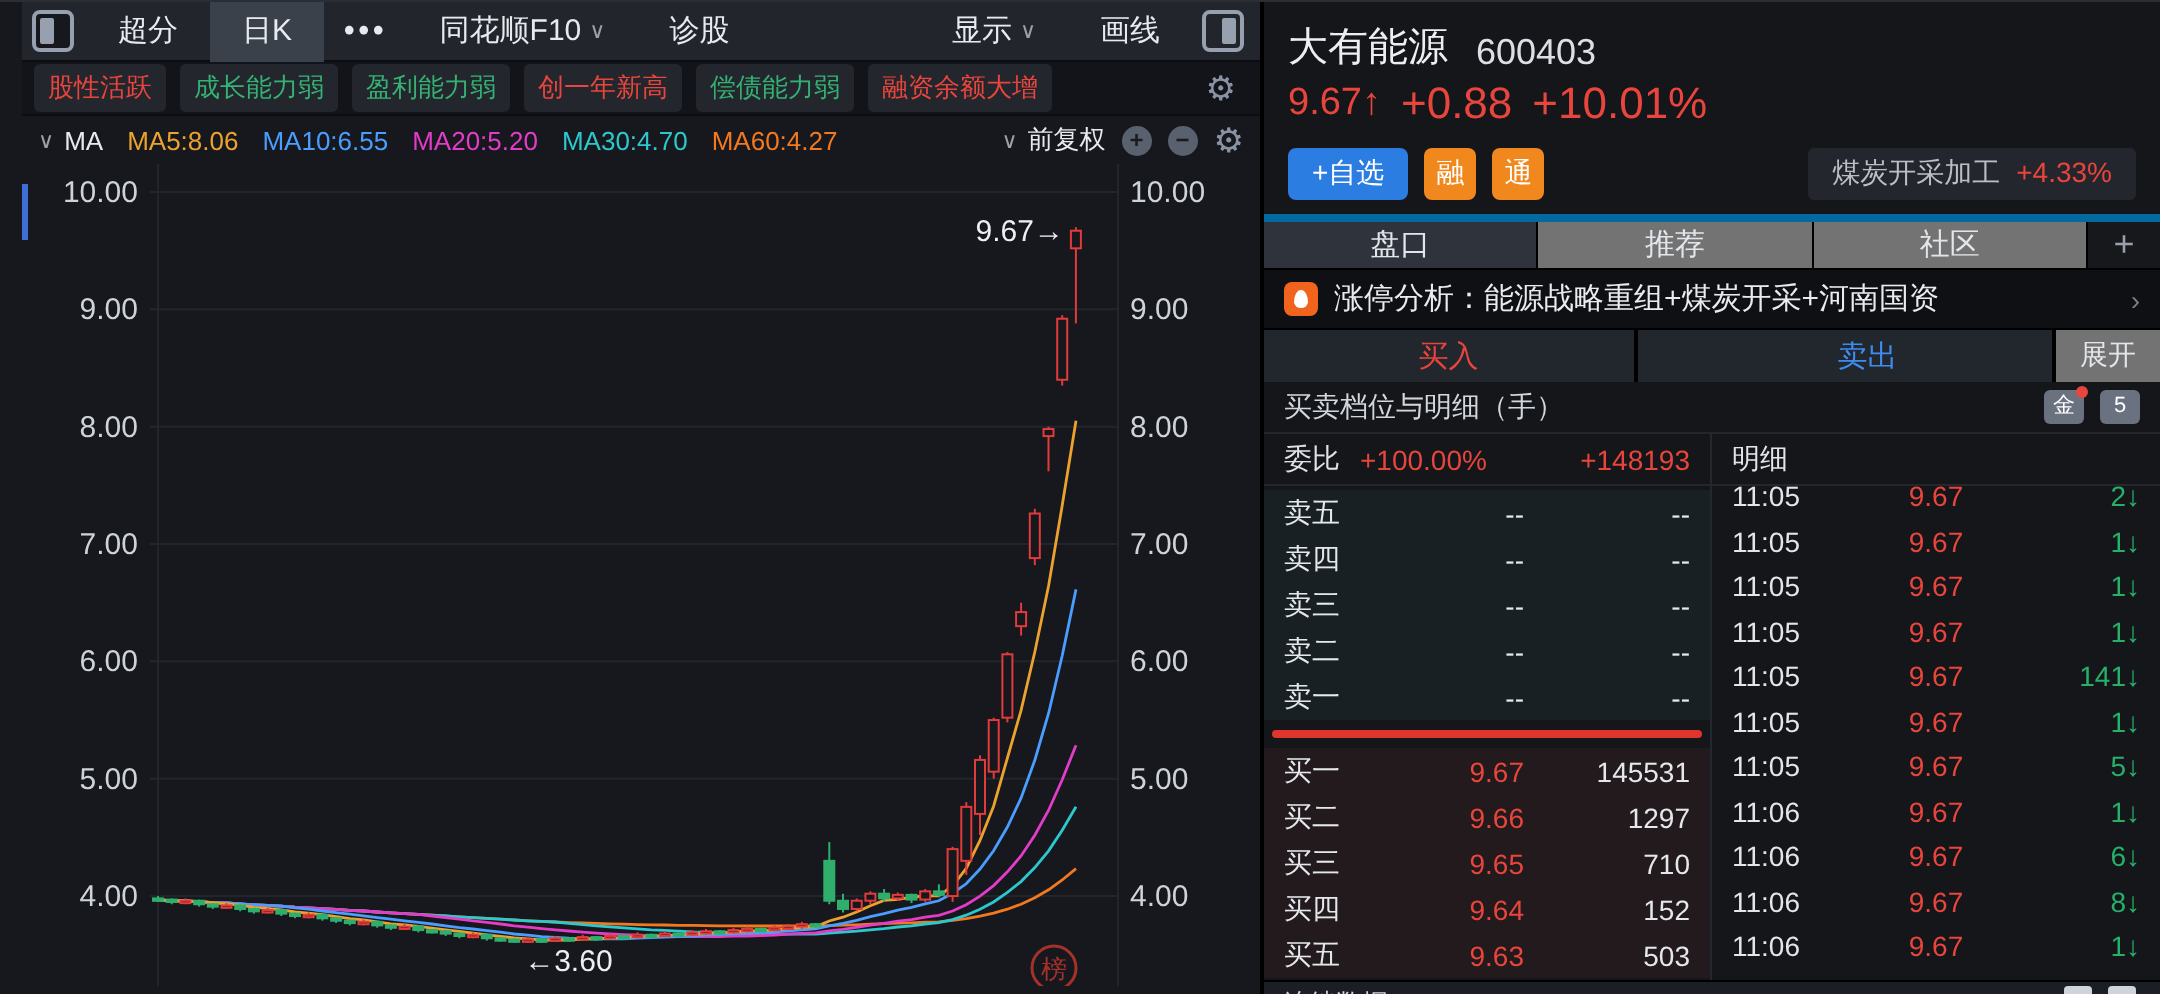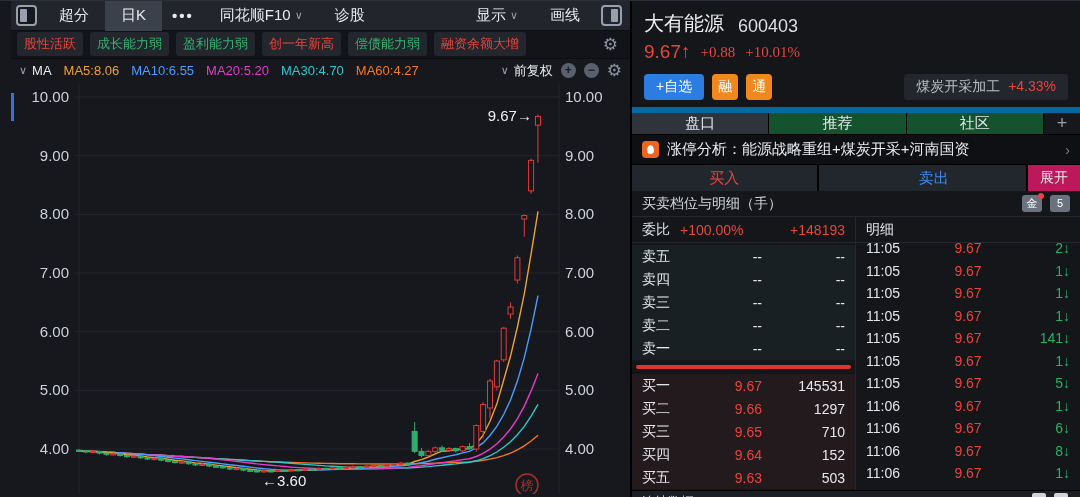--- a/index.html
+++ b/index.html
@@ -32,39 +32,39 @@
   .chart-wrap { position:relative; flex:1; }
   svg text { font-family:"Liberation Sans", sans-serif; }
 
   
   .panel { width:450px; height:497px; background:#14161a; border-left:2px solid #000; display:flex; flex-direction:column; font-size:14px; }
   .row-name { height:36px; display:flex; align-items:flex-end; gap:14px; padding:0 12px; }
   .stock-name { font-size:20px; color:#eceef2; font-weight:500; }
   .stock-code { font-size:18px; color:#dcdfe5; }
   .row-price { height:30px; display:flex; align-items:center; gap:10px; padding:0 12px; color:#e8453c; }
   .price-main { font-size:19px; font-weight:500; }
-  .price-chg { font-size:15px;font-family:Liberation Serif, serif; }
+  .price-chg { font-size:22px; }
   .row-btns { height:40px; display:flex; align-items:center; gap:8px; padding:0 12px; }
   .btn-watch { background:#2b7de2; color:#fff; font-size:14px; border-radius:4px; padding:4px 12px; }
   .badge-sq { background:#f0881e; color:#fff; font-size:14px; border-radius:4px; padding:4px 6px; }
   .sector-box { margin-left:auto; background:#23262d; border-radius:3px; font-size:14px; color:#b9bec7; padding:4px 12px; display:flex; gap:8px; }
   .sector-box .pct { color:#e8453c; }
-  .row-tabs { height:28px; display:flex; border-top:6px solid #0369a1; border-bottom:1px solid #000; }
-  .tab { flex:1; display:flex; align-items:center; justify-content:center; background:#14532d; font-size:15px; color:#e2e5ea; border-right:1px solid #000; }
+  .row-tabs { height:28px; display:flex; border-top:4px solid #0369a1; border-bottom:1px solid #000; }
+  .tab { flex:1; display:flex; align-items:center; justify-content:center; background:#737373; font-size:15px; color:#e2e5ea; border-right:1px solid #000; }
   .tab.active { background:#2e333c; }
   .tab-plus { width:36px; display:flex; align-items:center; justify-content:center; color:#9aa0aa; font-size:18px; background:#16181c; }
   .row-zt { height:30px; display:flex; align-items:center; gap:8px; padding:0 10px; background:#0f1013; border-bottom:1px solid #000; }
   .zt-icon { width:17px; height:17px; background:#f0641e; border-radius:4px; position:relative; flex:none; }
   .zt-icon::after { content:""; position:absolute; left:5px; top:4px; width:7px; height:9px; background:#fff; border-radius:50% 50% 50% 50%/65% 65% 35% 35%; }
   .zt-text { font-size:15px; color:#e8ebf0; white-space:nowrap; }
   .zt-chev { margin-left:auto; color:#787f8a; font-size:14px; }
   .row-trade { height:26px; display:flex; background:#000; gap:2px; }
   .trade-btn { flex:1; display:flex; align-items:center; justify-content:center; background:#22262d; font-size:15px; }
   .trade-btn.buy { color:#e8453c; } .trade-btn.sell { color:#3f8cf0;padding-left:23px; }
-  .trade-expand { width:52px; display:flex; align-items:center; justify-content:center; background:#be185d; color:#e2e5ea; font-size:14px; }
+  .trade-expand { width:52px; display:flex; align-items:center; justify-content:center; background:#737373; color:#e2e5ea; font-size:14px; }
   .row-bookhdr { height:26px; display:flex; align-items:center; padding:0 10px; color:#d2d6dd; border-bottom:1px solid #24272d; }
   .hdr-badges { margin-left:auto; display:flex; gap:8px; }
   .mini-badge { width:20px; height:17px; background:#6a7280; border-radius:3px; color:#fff; font-size:11px; text-align:center; line-height:17px; position:relative; }
   .mini-badge.jin::after { content:""; position:absolute; right:-2px; top:-2px; width:6px; height:6px; border-radius:50%; background:#e8453c; }
   .row-weibi { height:26px; display:flex; border-bottom:1px solid #24272d; }
   .weibi-left { width:223px; display:flex; align-items:center; gap:10px; padding:0 10px; }
   .weibi-left .red { color:#e8453c; }
   .weibi-left .val { margin-left:auto; color:#e8453c; }
   .weibi-right { flex:1; border-left:1px solid #24272d; display:flex; align-items:center; padding:0 10px; color:#e2e5ea; }
   .book-area { flex:1; display:flex; overflow:hidden; }

